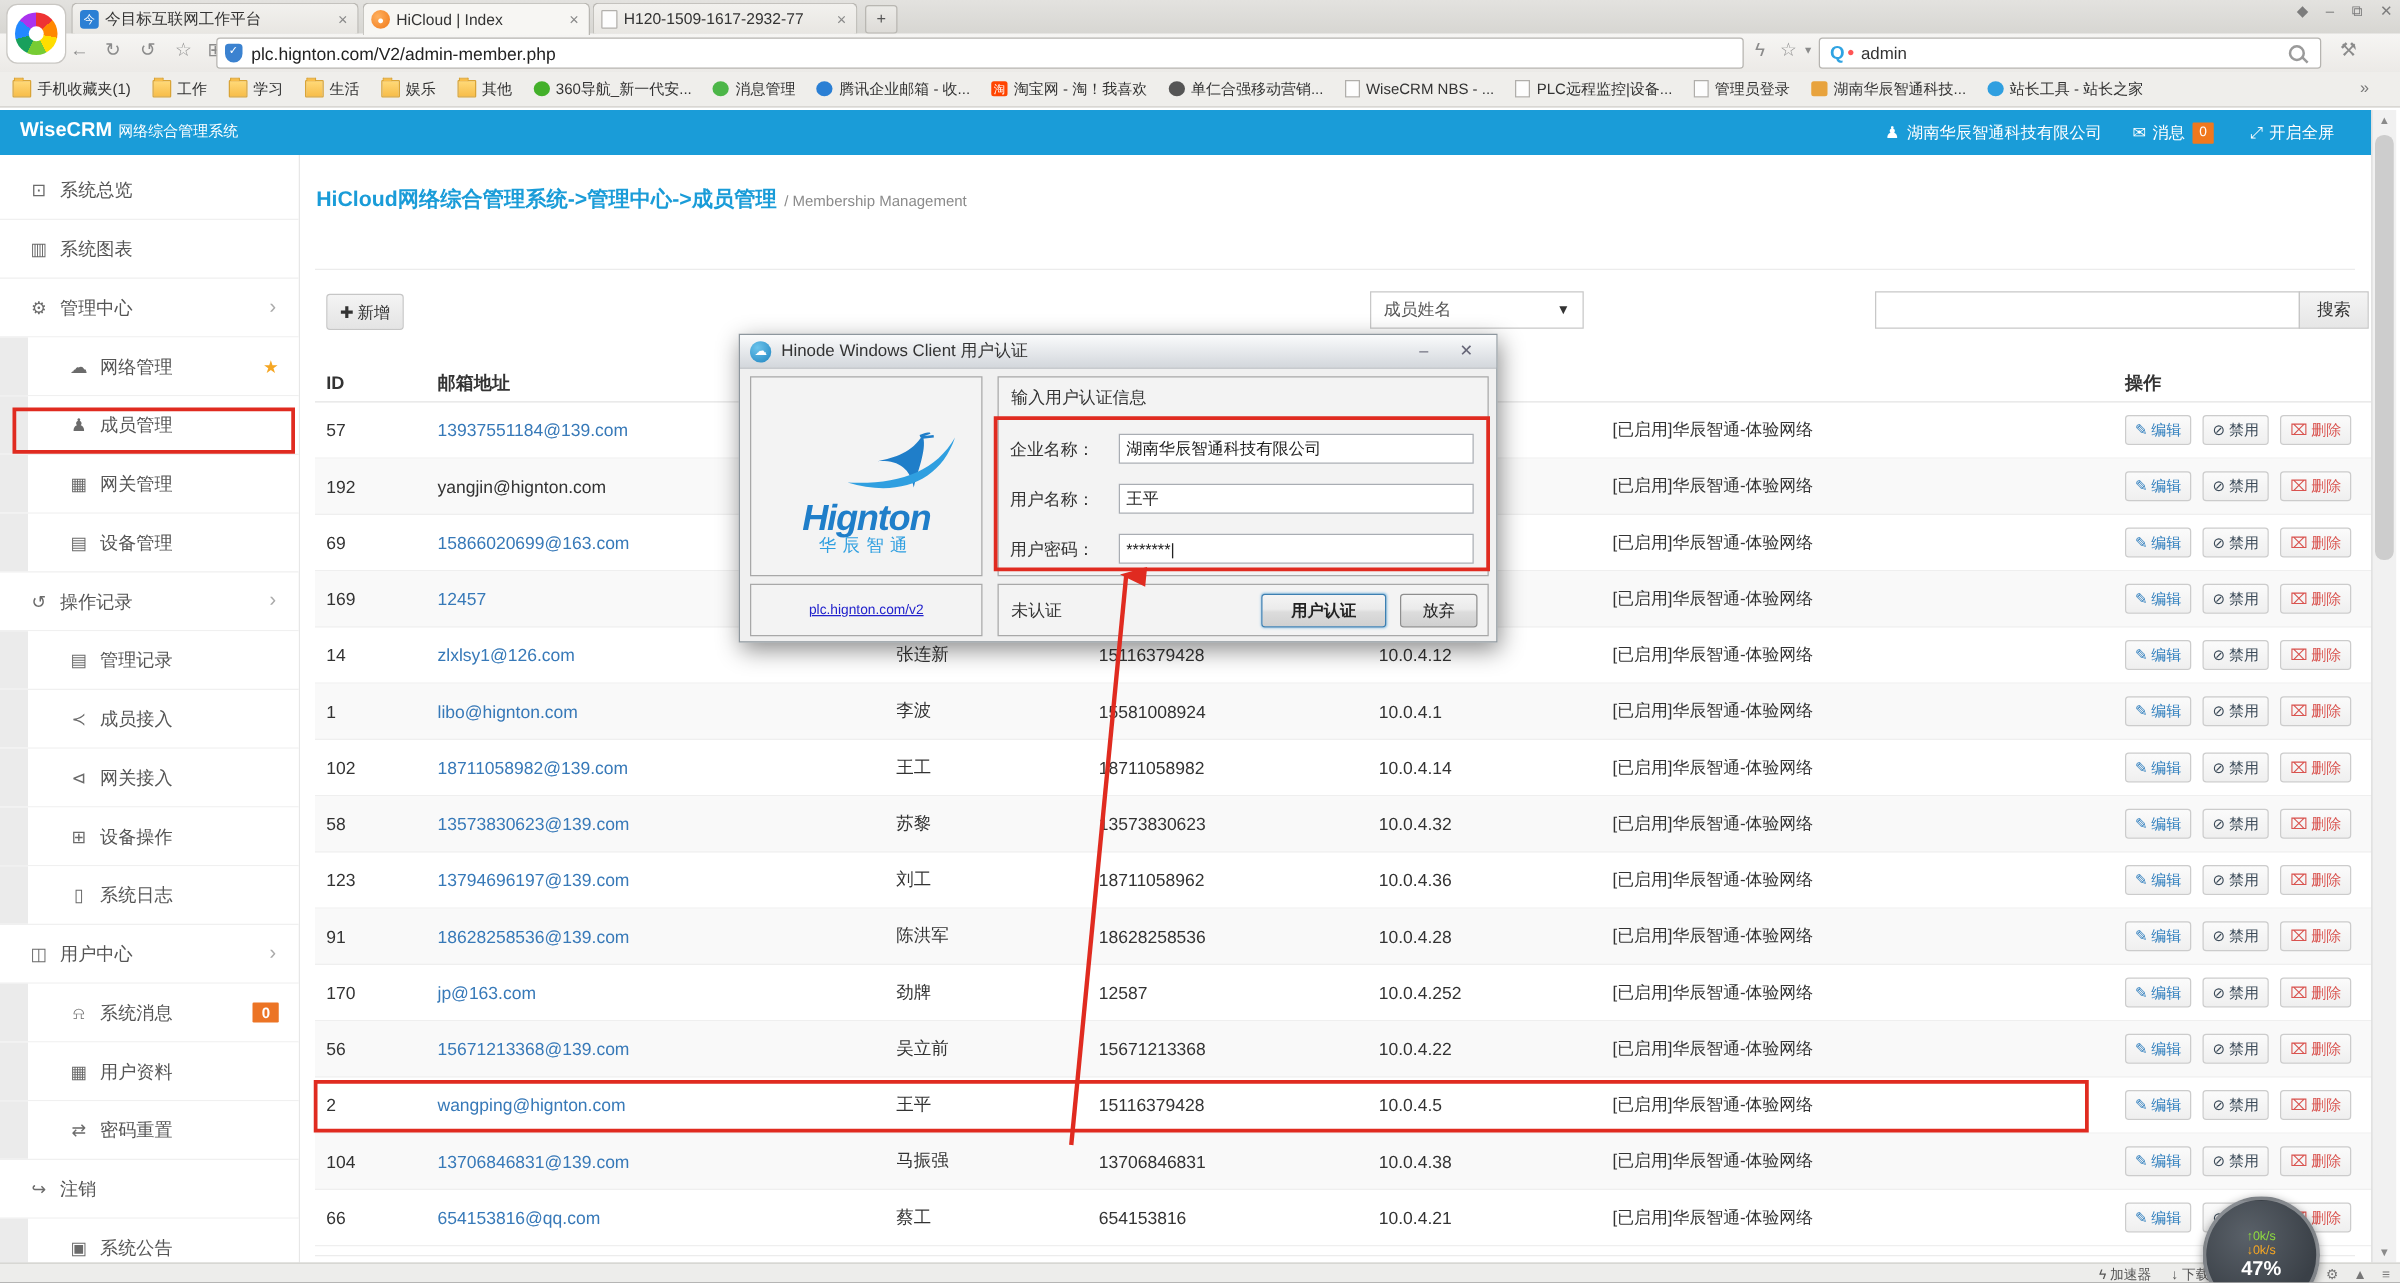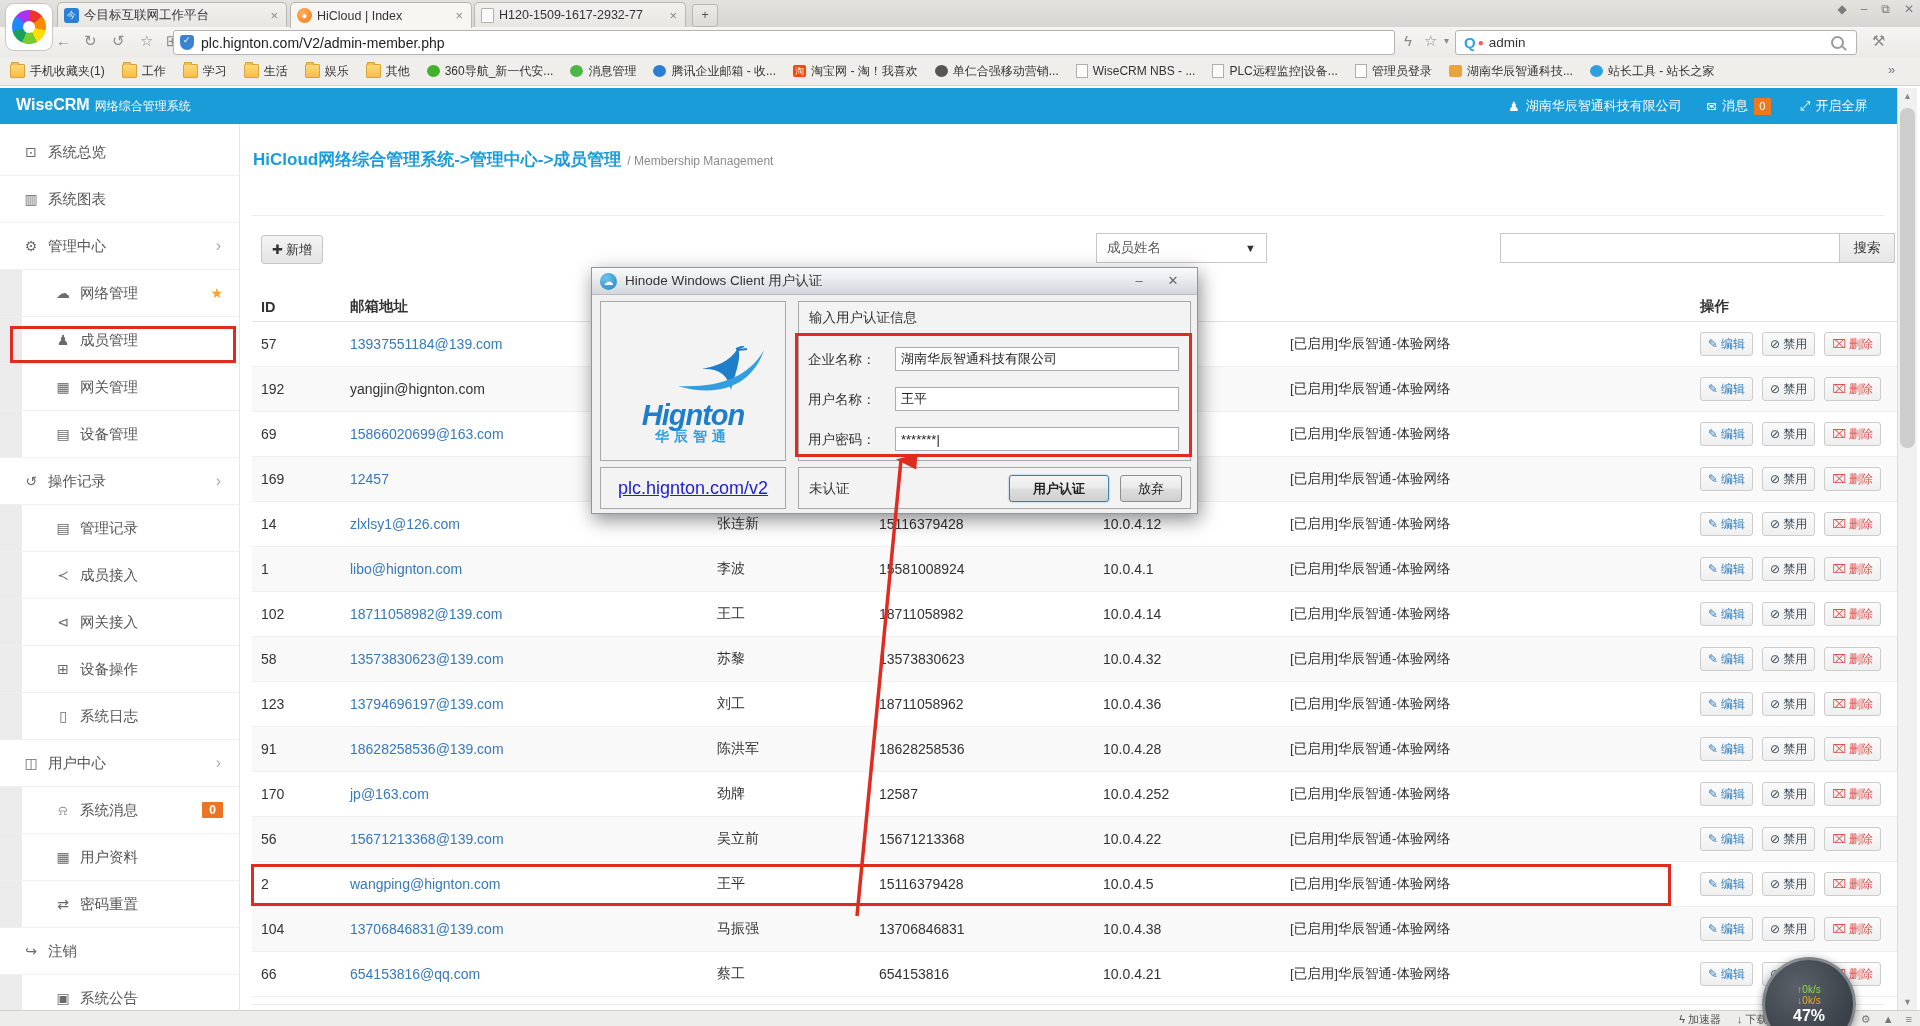--- a/index.html
+++ b/index.html
@@ -83,23 +83,23 @@
   #speedball .pct{font-size:16px;font-weight:bold;margin-top:1px;}
   
   #dialog{position:absolute;left:591px;top:267px;width:607px;height:247px;background:#f0f0f0;border:1px solid #8e979e;box-shadow:2px 6px 18px rgba(0,0,0,.45);z-index:20;box-sizing:border-box;}
   #dlg-title{position:absolute;left:0;top:0;width:100%;height:27px;background:linear-gradient(#fafbfc,#d3d7dc);border-bottom:1px solid #b9bdc2;display:flex;align-items:center;font-size:13.5px;color:#333;box-sizing:border-box;}
   .dlgico{width:17px;height:17px;border-radius:50%;background:radial-gradient(circle at 35% 30%,#6cc4ec,#1f84c0);color:#fff;font-size:10px;display:flex;align-items:center;justify-content:center;margin:0 8px 0 8px;flex:none;}
   .dlg-min,.dlg-close{position:absolute;top:4px;width:24px;height:18px;text-align:center;color:#667;font-size:13px;line-height:18px;}
   .dlg-min{right:46px;} .dlg-close{right:12px;}
   .dpanel{position:absolute;border:1px solid #a8a8a8;background:#f3f3f3;box-sizing:border-box;}
   #dlg-logo{left:8px;top:33px;width:186px;height:160px;display:flex;flex-direction:column;align-items:center;justify-content:flex-end;padding-bottom:14px;}
   #dlg-logo .brandtxt{font-size:29px;font-weight:bold;font-style:italic;color:#1f7ec9;line-height:26px;letter-spacing:-1px;}
-  #dlg-logo .brandsub{font-size:14px;color:#2f9fe0;letter-spacing:5px;font-weight:bold;}
+  #dlg-logo .brandsub{font-size:14px;color:#2f9fe0;letter-spacing:5px;font-weight:normal;}
   #dlg-link{left:8px;top:199px;width:186px;height:42px;display:flex;align-items:center;justify-content:center;}
-  #dlg-link a{color:#2222cc;font-size:18px;}
+  #dlg-link a{color:#2222cc;font-size:11px;}
   #dlg-form{left:206px;top:33px;width:393px;height:160px;background:#f3f3f3;}
   #dlg-form .gtitle{position:absolute;left:10px;top:7px;font-size:13.5px;color:#333;}
   .frow{position:absolute;left:0;width:100%;height:24px;}
   .frow .flabel{position:absolute;left:9px;top:4px;font-size:13.5px;color:#333;}
   .frow input{position:absolute;left:96px;top:0;width:284px;height:24px;border:1px solid #a9adb3;background:#fff;font-size:13px;color:#222;padding:0 5px;box-sizing:border-box;font-family:inherit;}
   #dlg-bottom{left:206px;top:199px;width:393px;height:42px;background:#f3f3f3;}
   #dlg-status{position:absolute;left:10px;top:12px;font-size:13.5px;color:#333;}
   .dbtn{position:absolute;top:7px;height:27px;background:linear-gradient(#f4f4f4,#ebebeb 45%,#dcdcdc 55%,#d0d0d0);border:1px solid #8e8e8e;border-radius:3px;font-size:13px;color:#222;display:flex;align-items:center;justify-content:center;box-sizing:border-box;}
   #btn-auth{left:210px;width:100px;border:1px solid #3c7fb1;box-shadow:0 0 2px #7ab8e0;font-weight:bold;}
   #btn-cancel{left:321px;width:62px;}

